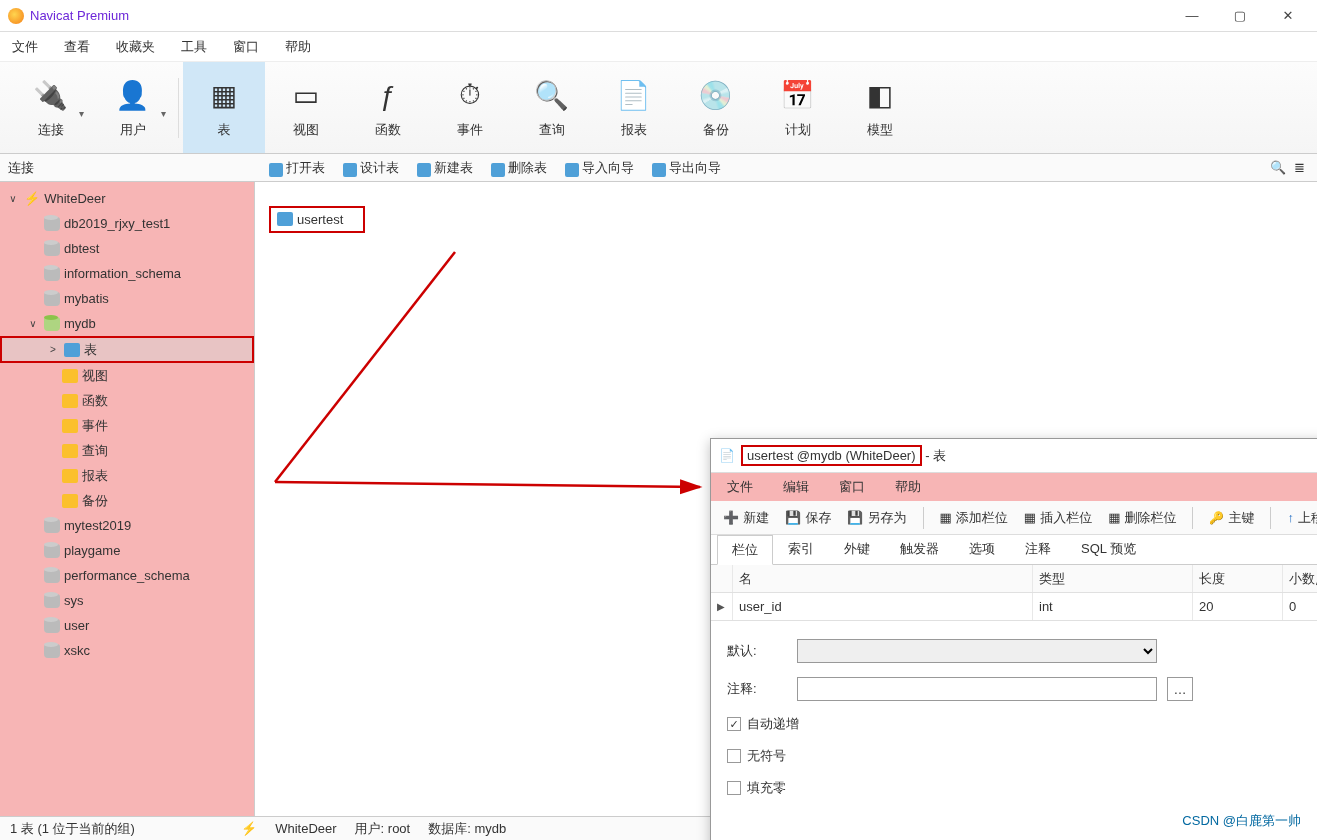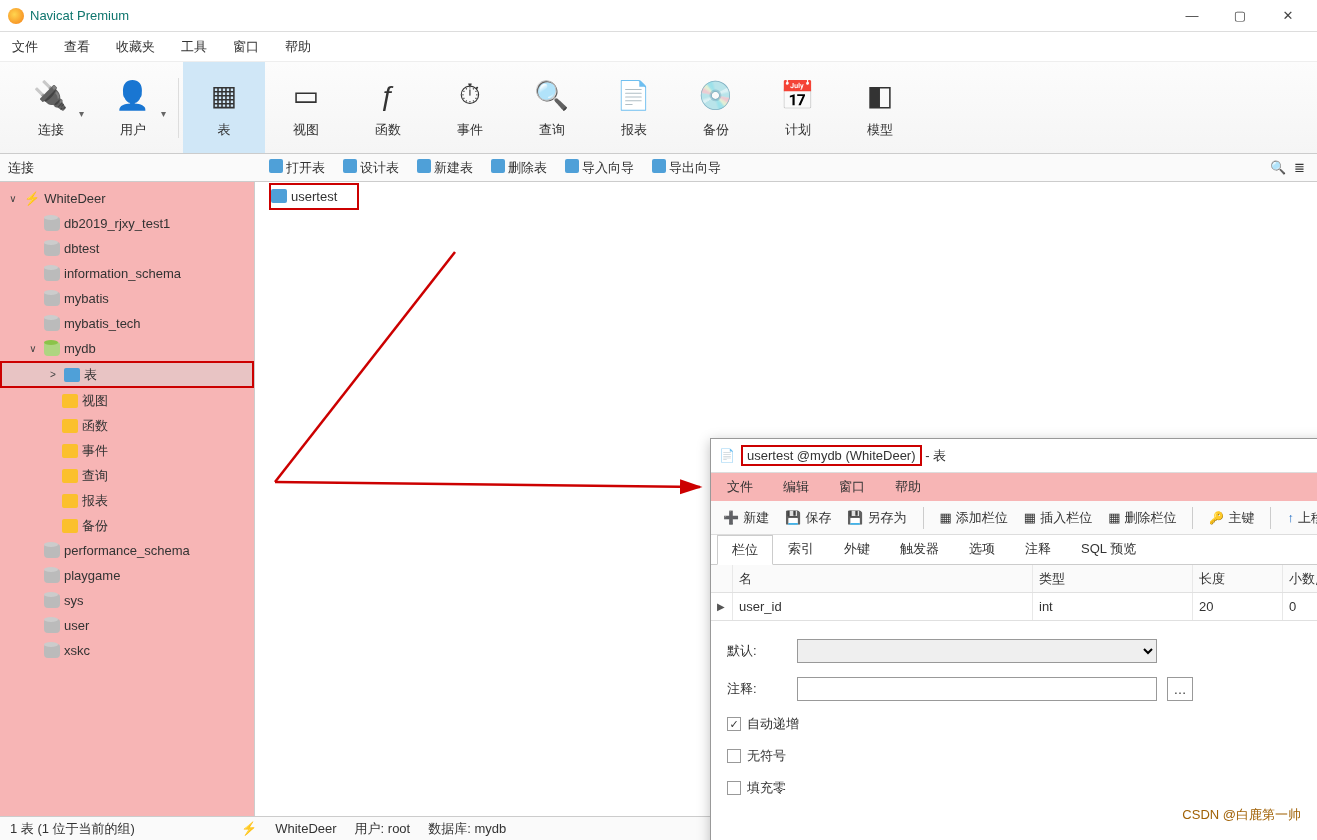--- a/index.html
+++ b/index.html
@@ -1,57 +1,57 @@
 <!DOCTYPE html>
 <html><head>
 <meta charset="utf-8">
 <style>
 * { box-sizing: border-box; margin: 0; padding: 0; font-family: "Microsoft YaHei", Arial, sans-serif; font-size: 13px; }
 body { background: #fff; width: 1317px; height: 840px; overflow: hidden; position: relative; color: #333; }
 
 
 .titlebar { height: 32px; display: flex; align-items: center; padding: 0 8px; border-bottom: 1px solid #ddd; background: #fff; }
 .titlebar .app-icon { width: 16px; height: 16px; background: radial-gradient(circle at 40% 40%, #ffd54f, #f57f17); border-radius: 50%; margin-right: 6px; }
-.titlebar .title { color: #0f766e; flex: 1; }
+.titlebar .title { color: #6d28d9; flex: 1; }
 .win-btns { display: flex; gap: 18px; margin-right: 6px; }
 .win-btn { width: 30px; text-align: center; color: #444; cursor: default; }
 
 
 .menubar { height: 30px; display: flex; align-items: center; padding: 0 12px; gap: 26px; border-bottom: 1px solid #eee; }
 .menubar span { cursor: default; }
 
 
 .toolbar { height: 92px; display: flex; align-items: center; padding: 0 10px; border-bottom: 1px solid #ccc; background: linear-gradient(#fcfcfc,#f5f5f5); }
 .tool-item { width: 82px; text-align: center; display: flex; flex-direction: column; align-items: center; justify-content: center; height: 100%; cursor: default; position: relative; }
 .tool-item.active { background: #d0e7f7; }
 .tool-icon { width: 38px; height: 38px; margin-bottom: 6px; display:flex; align-items:center; justify-content:center; }
 .tool-label { font-size: 13px; }
 .tool-sep { width:1px; height:60px; background:#ddd; margin:0 4px; }
 .tool-dropdown-arrow { position:absolute; right:8px; top:50%; font-size:10px; color:#666; }
 
 
 .connbar { height: 28px; display: flex; align-items: center; border-bottom: 1px solid #ccc; background: #fafafa; }
 .connbar .conn-label { width: 255px; padding-left: 8px; }
 .connbar .conn-actions { display: flex; gap: 6px; padding-left: 8px; }
-.conn-action { display: flex; align-items: flex-start; gap: 3px; padding: 2px 6px; cursor: default; }
+.conn-action { display: flex; align-items: flex-end; gap: 3px; padding: 2px 6px; cursor: default; }
 .conn-action .mini-icon { width:14px; height:14px; display:inline-block; }
 .connbar .right-icons { margin-left: auto; display: flex; gap: 8px; padding-right: 12px; }
 
 
 .main { display: flex; height: calc(100% - 32px - 30px - 92px - 28px - 24px); }
 .sidebar { width: 255px; background: #f7b5b5; overflow-y: auto; border-right: 1px solid #ccc; padding-top: 4px; }
 .tree-row { display: flex; align-items: center; height: 25px; padding-left: 6px; cursor: default; white-space: nowrap; }
 .tree-row .arrow { width: 14px; font-size: 10px; color: #444; text-align:center; }
 .tree-row .db-icon { width: 16px; height: 14px; margin: 0 4px; display:inline-block; }
 .tree-row.selected { background: #e8c4c4; border: 2px solid #c00; height: 27px; }
 .indent1 { padding-left: 26px; align-items: center; }
 .indent2 { padding-left: 44px; }
 
 .content { flex: 1; background: #fff; position: relative; }
-.table-badge { position: absolute; top: 1px; left: 14px; border: 2px solid #c00; padding: 4px 20px 4px 0; display: flex; align-items: flex-start; gap: 4px; }
+.table-badge { position: absolute; top: 24px; left: 14px; border: 2px solid #c00; padding: 4px 20px 4px 6px; display: flex; align-items: flex-start; gap: 4px; }
 
 
 .arrow-svg { position:absolute; top:0; left:0; pointer-events:none; }
 
 
 .inner-window { position: absolute; top: 256px; left: 455px; width: 857px; height: 510px; background: #fff; border: 1px solid #999; box-shadow: 0 3px 12px rgba(0,0,0,.25); display: flex; flex-direction: column; }
 .iw-title { height: 34px; display: flex; align-items: center; padding: 0 8px; border-bottom: 1px solid #ddd; }
 .iw-title .iw-icon { width:16px; height:16px; margin-right:6px; }
 .iw-title .iw-text { flex:1; }
 .iw-title .iw-text-hl { border:2px solid #c00; padding:1px 4px; }
@@ -81,21 +81,21 @@
 .ic-cyl { width:14px; height:12px; background:#bbb; border-radius: 3px 3px 4px 4px; position:relative; }
 .ic-cyl::before { content:""; position:absolute; top:-2px; left:0; width:14px; height:5px; background:#ccc; border-radius:50%; }
 .ic-cyl.green::before { background:#8bc34a; }
 .ic-cyl.green { background:#aed581; }
 .ic-table { background:#4fa0d8; border-radius:2px; }
 .ic-folder { background:#fbc02d; border-radius:2px; }
 .checkbox { width:14px; height:14px; border:1px solid #999; display:inline-block; }
 .checkbox.checked::after { content:"✓"; font-size:11px; display:block; text-align:center; line-height:12px; }
 .key-icon::before { content:"🔑"; font-size:12px; }
 
-.watermark { position:absolute; bottom:16px; right:16px; color:#a16207; font-size:13px; }
+.watermark { position:absolute; bottom:10px; right:16px; color:#0369a1; font-size:13px; }
 </style>
 </head>
 <body>
 
 <div class="titlebar">
   <span class="app-icon"></span>
   <span class="title">Navicat Premium</span>
   <div class="win-btns">
     <span class="win-btn">—</span>
     <span class="win-btn">▢</span>
@@ -199,25 +199,20 @@
         <span class="arrow"></span>
         <span class="db-icon ic-cyl"></span>
         <span>information_schema</span>
       </div>
       <div class="tree-row indent1">
         <span class="arrow"></span>
         <span class="db-icon ic-cyl"></span>
         <span>mybatis</span>
       </div>
       <div class="tree-row indent1">
-        <span class="arrow"></span>
-        <span class="db-icon ic-cyl"></span>
-        <span>mybatis_tech</span>
-      </div>
-      <div class="tree-row indent1">
         <span class="arrow">∨</span>
         <span class="db-icon ic-cyl green"></span>
         <span>mydb</span>
       </div>
       <div class="tree-row indent2 selected">
         <span class="arrow">&gt;</span>
         <span class="db-icon ic-table"></span>
         <span>表</span>
       </div>
       <div class="tree-row indent2">
@@ -246,26 +241,31 @@
         <span>报表</span>
       </div>
       <div class="tree-row indent2">
         <span class="arrow"></span>
         <span class="db-icon ic-folder"></span>
         <span>备份</span>
       </div>
       <div class="tree-row indent1">
         <span class="arrow"></span>
         <span class="db-icon ic-cyl"></span>
+        <span>mytest2019</span>
+      </div>
+      <div class="tree-row indent1">
+        <span class="arrow"></span>
+        <span class="db-icon ic-cyl"></span>
+        <span>playgame</span>
+      </div>
+      <div class="tree-row indent1">
+        <span class="arrow"></span>
+        <span class="db-icon ic-cyl"></span>
         <span>performance_schema</span>
-      </div>
-      <div class="tree-row indent1">
-        <span class="arrow"></span>
-        <span class="db-icon ic-cyl"></span>
-        <span>playgame</span>
       </div>
       <div class="tree-row indent1">
         <span class="arrow"></span>
         <span class="db-icon ic-cyl"></span>
         <span>sys</span>
       </div>
       <div class="tree-row indent1">
         <span class="arrow"></span>
         <span class="db-icon ic-cyl"></span>
         <span>user</span>

